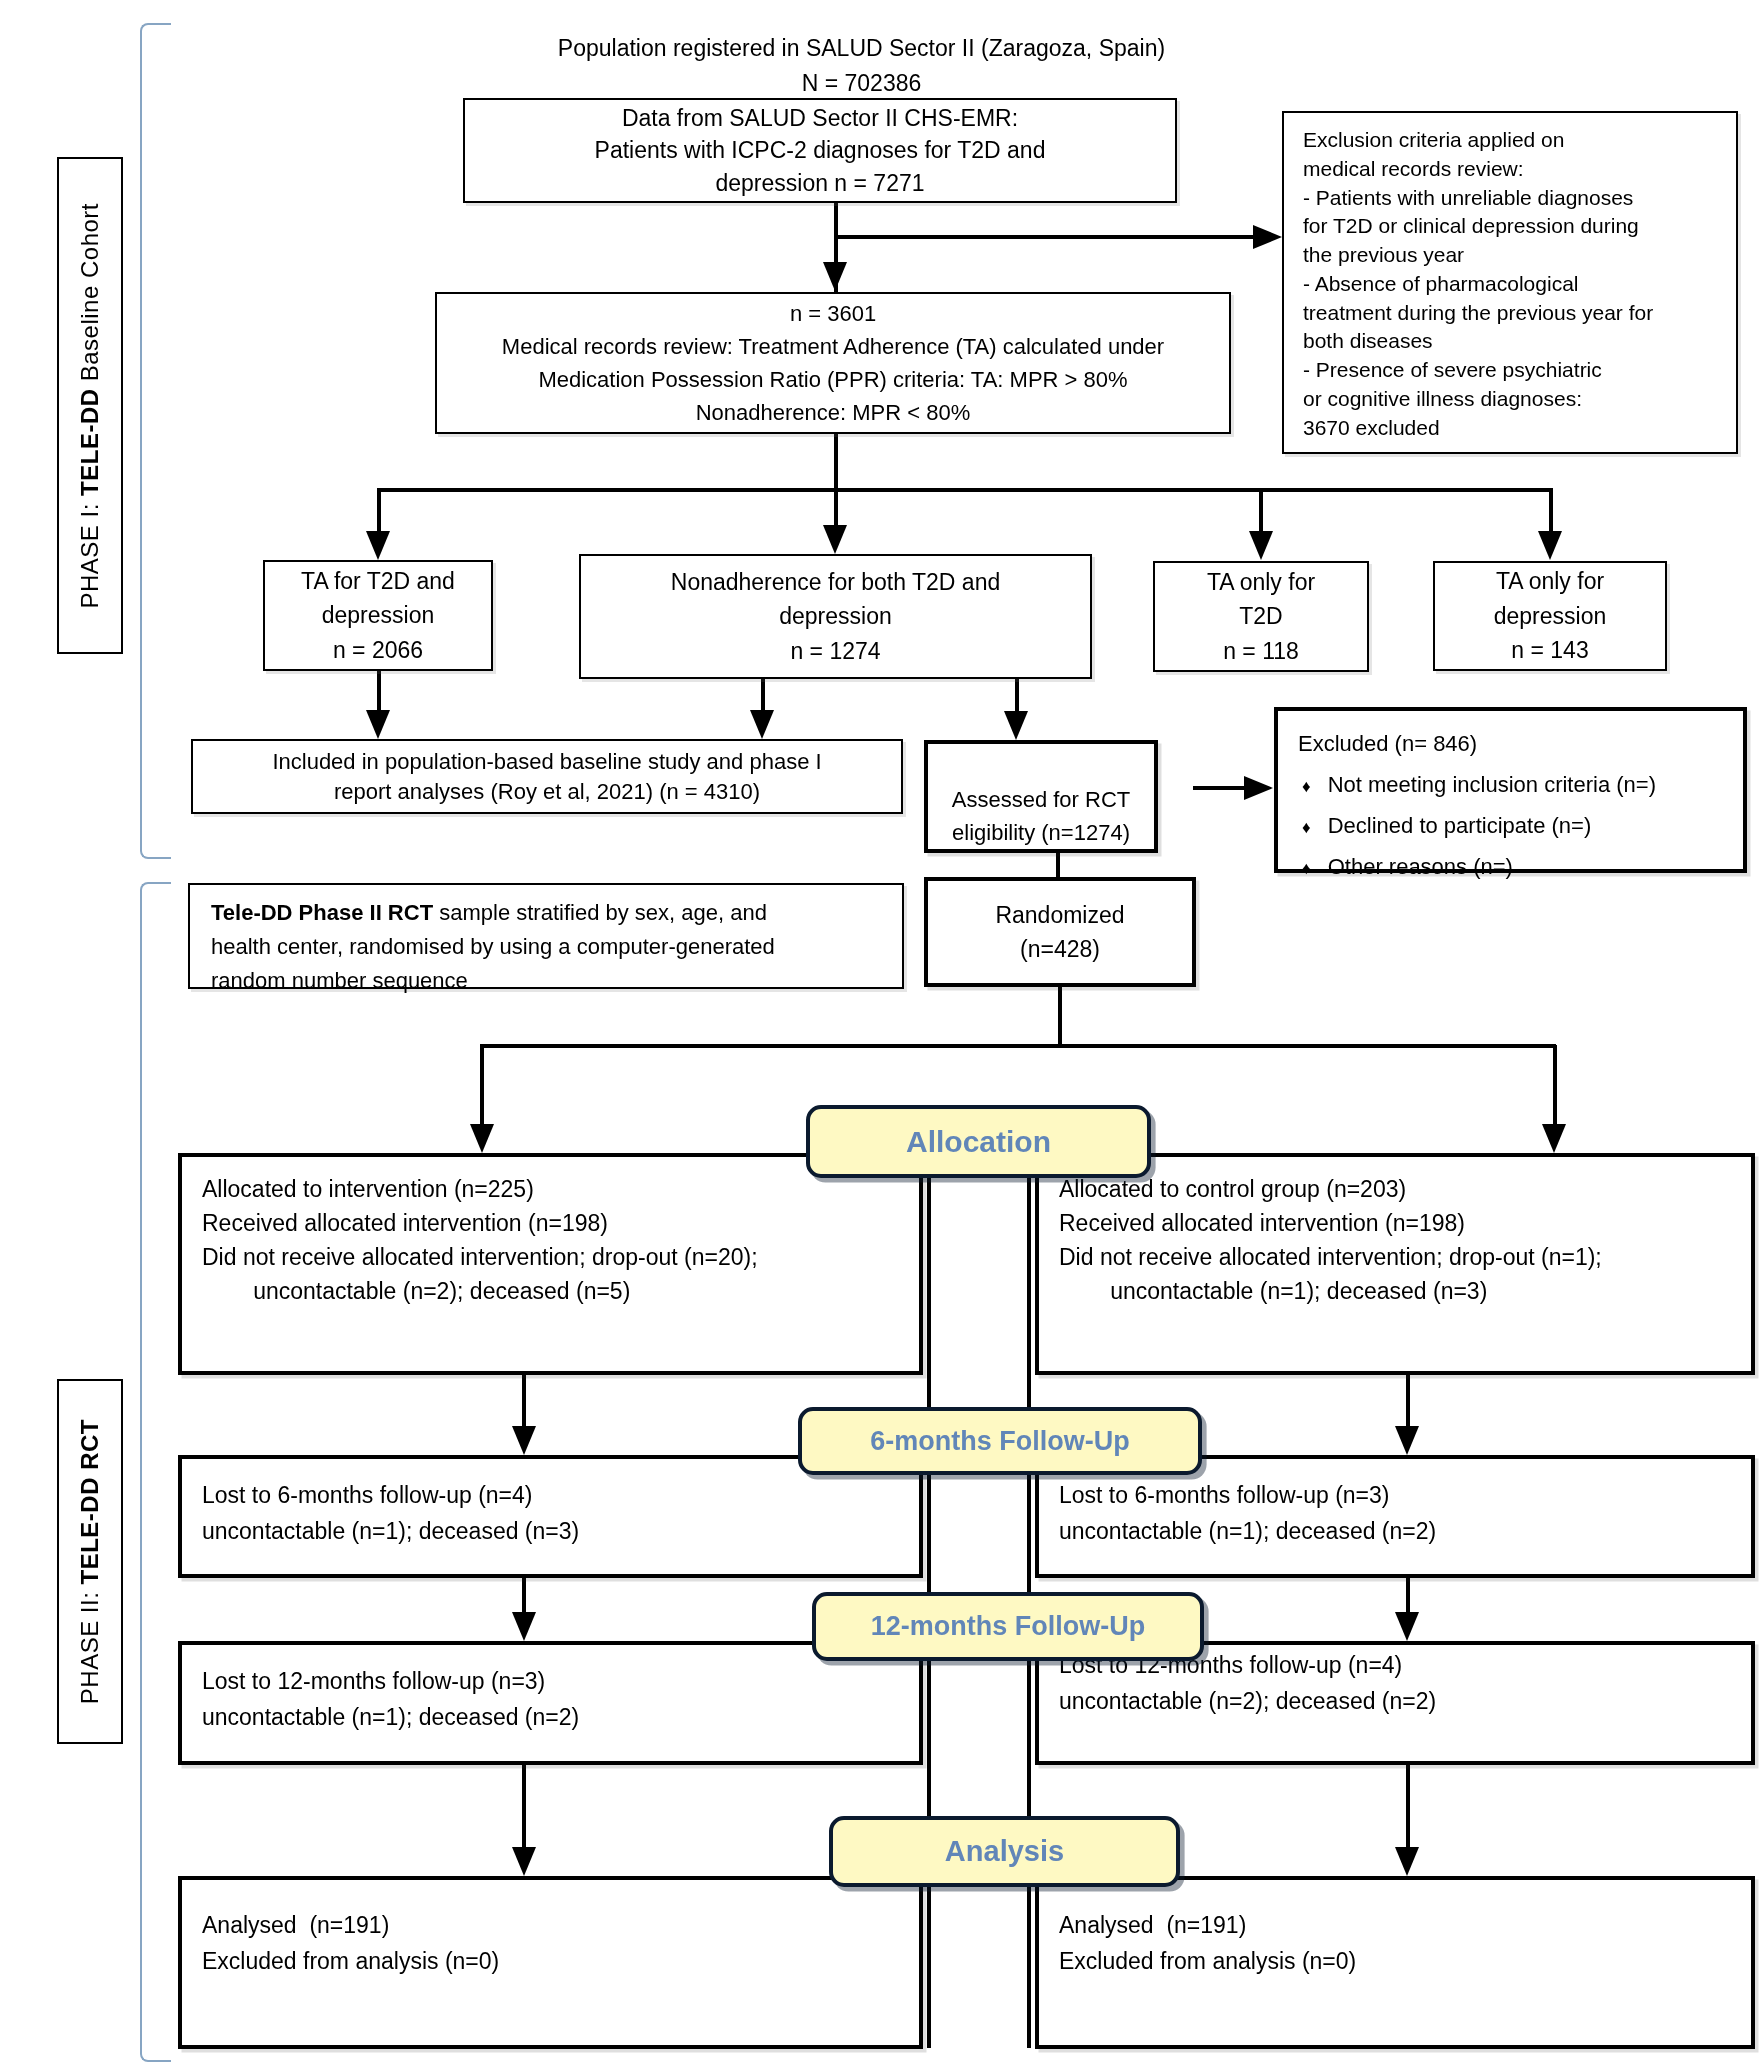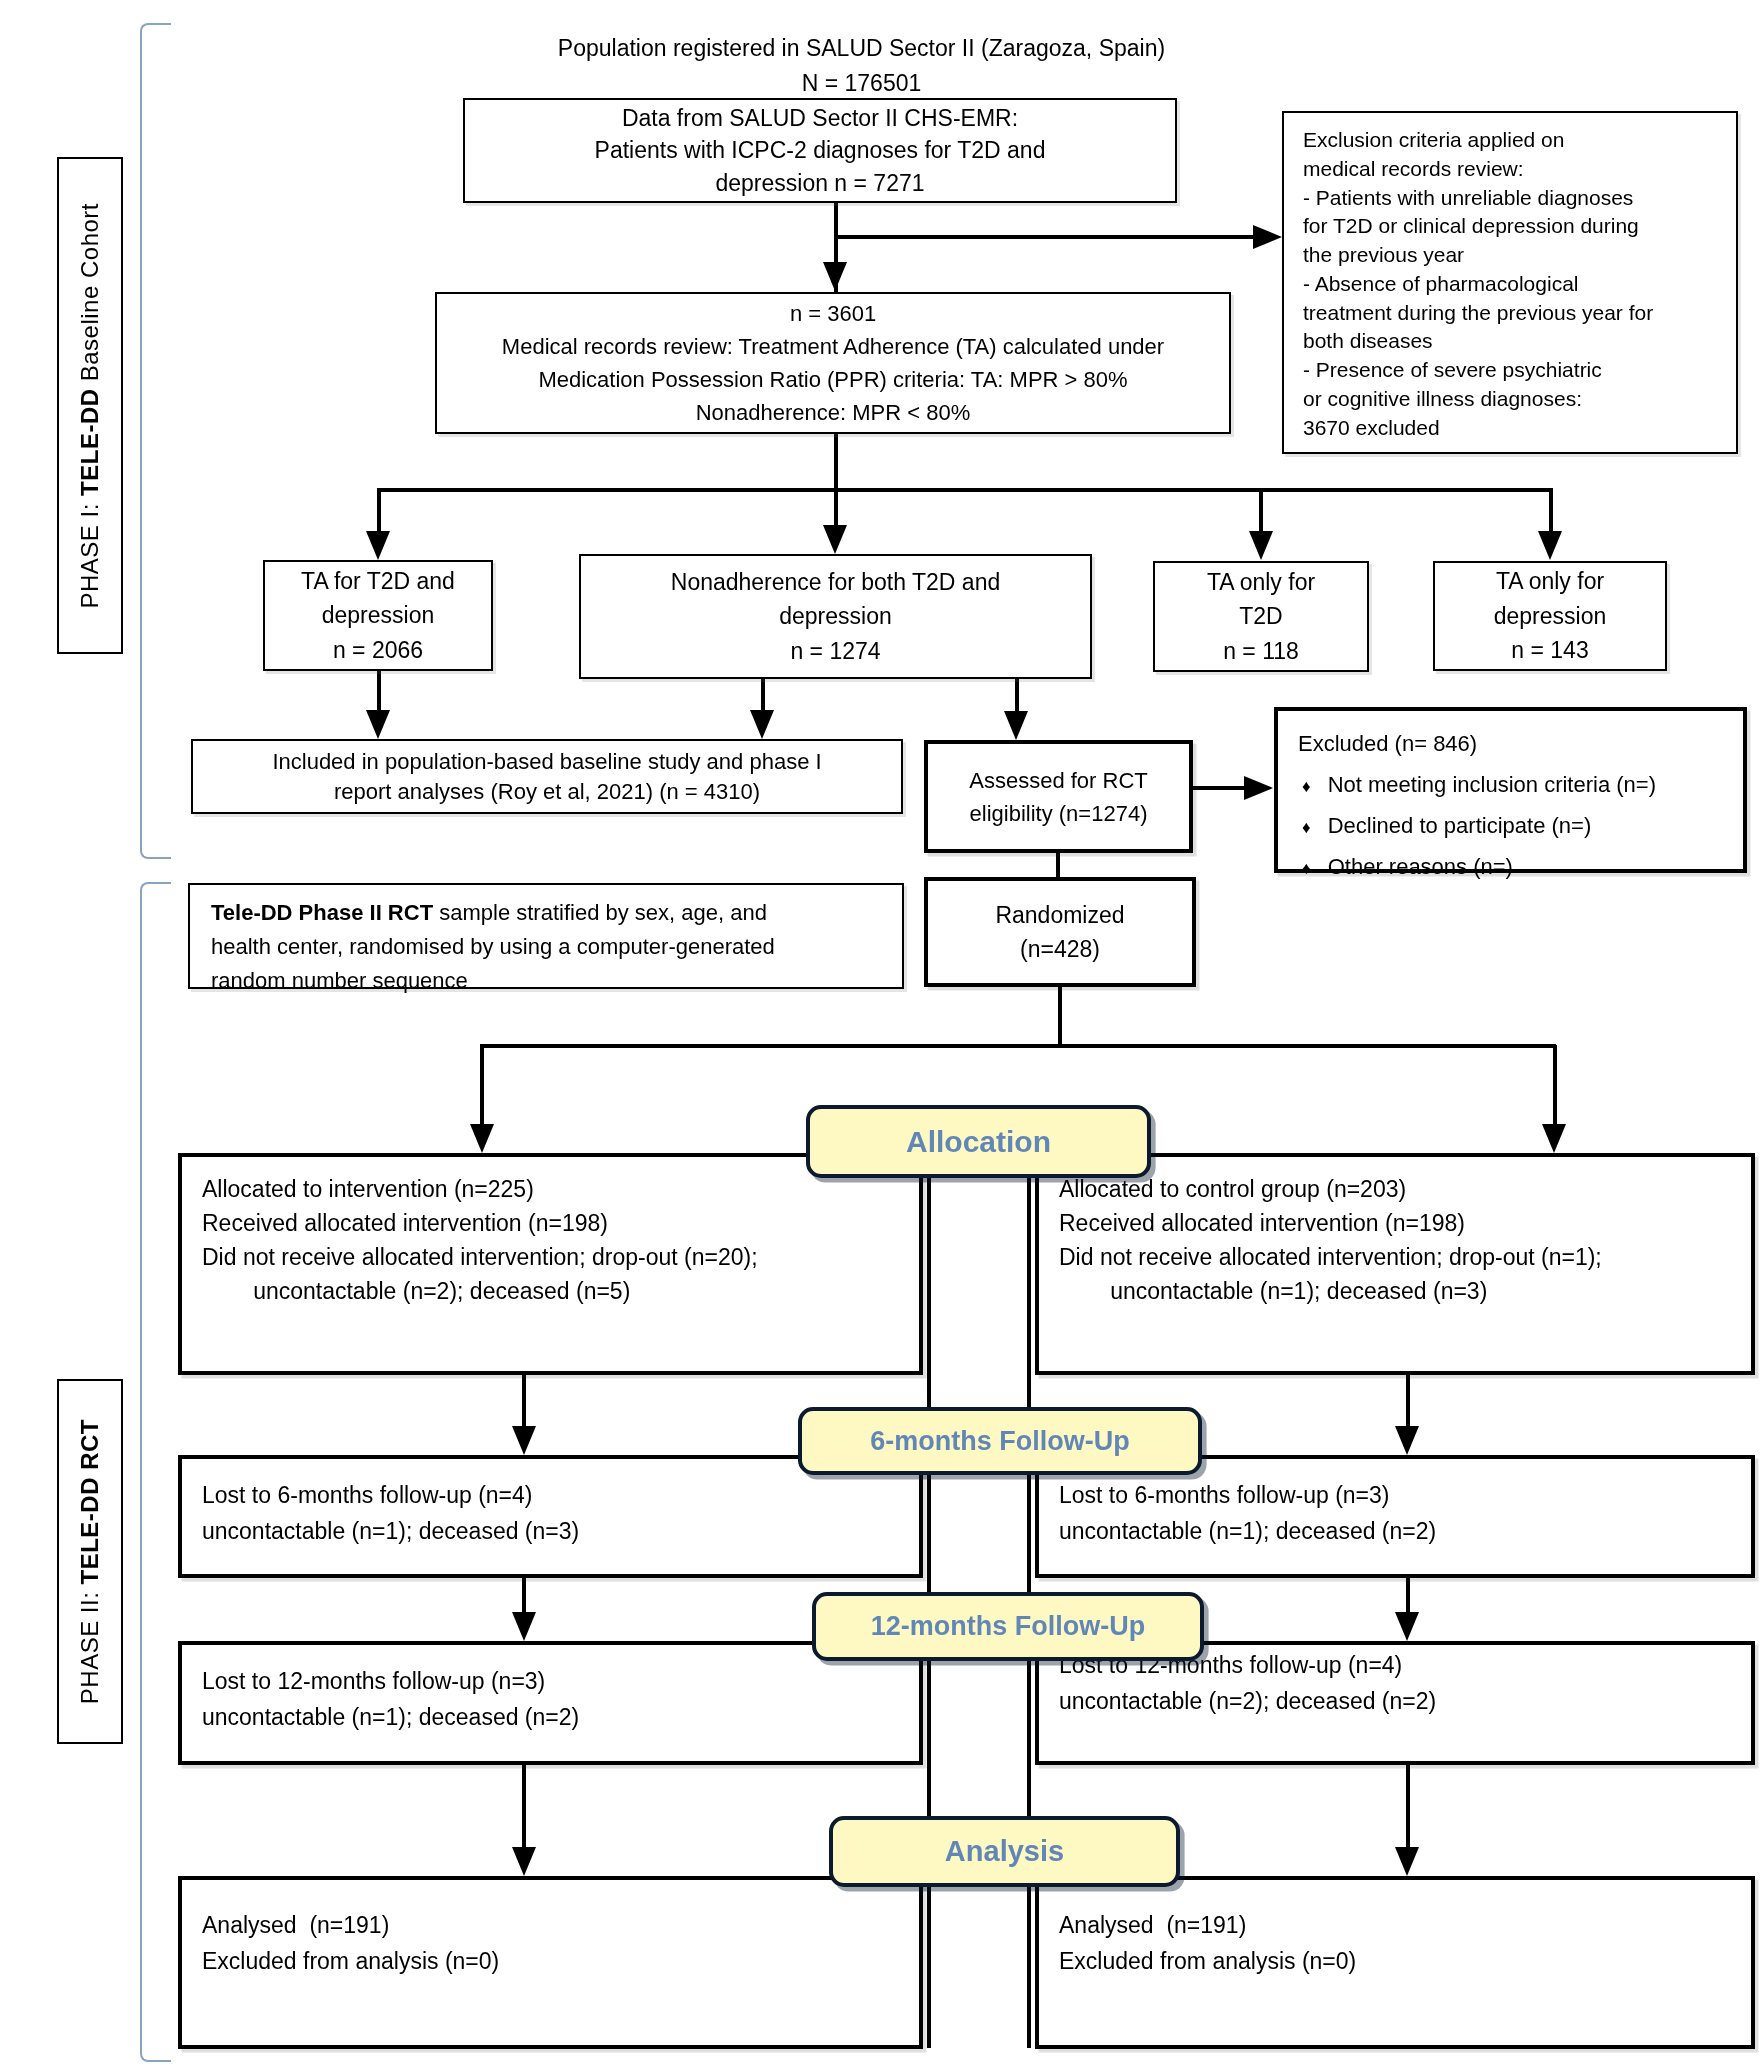--- a/index.html
+++ b/index.html
@@ -41,21 +41,21 @@
   <div class="bracket" style="left:140px;top:882px;width:29px;height:1176px;"></div>
 
   <div class="phase" style="left:57px;top:157px;width:66px;height:497px;">
     <span class="rot"><span>PHASE I: </span><span class="b">TELE-DD</span><span> Baseline Cohort</span></span>
   </div>
   <div class="phase" style="left:57px;top:1379px;width:66px;height:365px;">
     <span class="rot"><span>PHASE II: </span><span class="b">TELE-DD RCT</span><span></span></span>
   </div>
 
   <div class="note" style="left:456px;top:31px;width:811px;">Population registered in SALUD Sector II (Zaragoza, Spain)
-N = 176501</div>
+N = 702386</div>
 
   <div class="corridor" style="left:927px;top:1177px;width:3.5px;height:871px;"></div>
   <div class="corridor" style="left:1027px;top:1177px;width:3.5px;height:871px;"></div>
 
   <div class="vline" style="left:834px;top:203px;width:3.5px;height:89px;"></div>
   <div class="arrow-down" style="left:823px;top:262px;"></div>
   <div class="hline" style="left:834px;top:235px;width:421px;height:3.5px;"></div>
   <div class="arrow-right" style="left:1253px;top:225px;"></div>
   <div class="vline" style="left:834px;top:434px;width:3.5px;height:57px;"></div>
   <div class="hline" style="left:377px;top:488px;width:1176px;height:3.5px;"></div>
@@ -142,21 +142,21 @@
     <span class="txt">TA only for
 depression
 n = 143</span>
   </div>
 
   <div class="box center" style="left:191px;top:739px;width:712px;height:75px;font-size:22px;line-height:1.35;">
     <span class="txt">Included in population-based baseline study and phase I
 report analyses (Roy et al, 2021) (n = 4310)</span>
   </div>
 
-  <div class="box thick center" style="left:924px;top:740px;width:269px;height:113px;font-size:22px;line-height:1.5;">
+  <div class="box thick center" style="left:924px;top:740px;width:234px;height:113px;font-size:22px;line-height:1.5;align-items:flex-end;">
     <span class="txt">Assessed for RCT
 eligibility (n=1274)</span>
   </div>
 
   <div class="box thick" style="left:1274px;top:707px;width:473px;height:166px;font-size:22px;line-height:1.45;padding:17px 7px 0 20px;">
     <div>Excluded (n= 846)</div>
     <div class="bullet-row">
       <span class="diamond">♦</span>
       <span>Not meeting inclusion criteria (n=)</span>
     </div>

